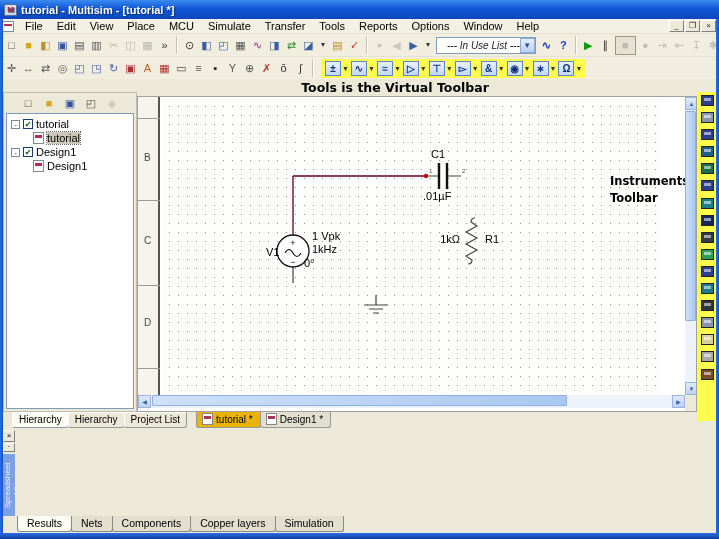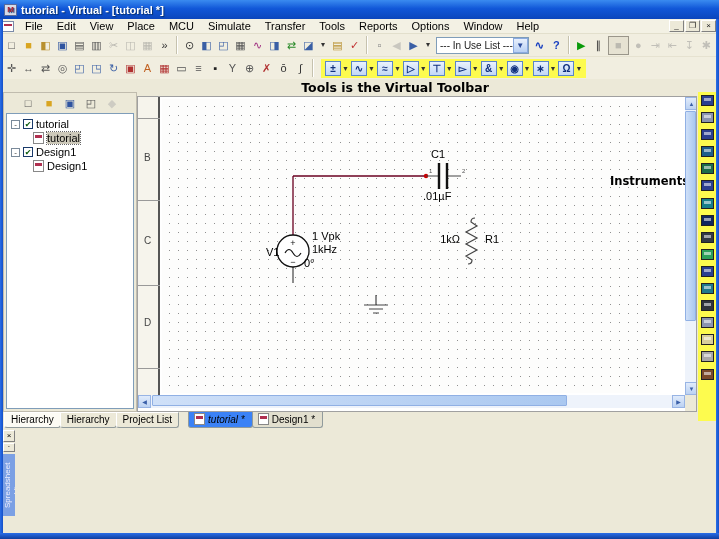--- a/index.html
+++ b/index.html
@@ -36,21 +36,21 @@
   .tb { position:absolute; left:0; width:719px; background:#f1eee0; display:flex; align-items:center; }
   #tb1 { top:34px; height:23px; border-bottom:1px solid #e6e2d0; padding-left:3px; }
   #tb2 { top:57px; height:22px; padding-left:3px; }
   .sep { width:2px; height:18px; border-left:1px solid #c6c2ae; border-right:1px solid #ffffff; margin:0 3px; }
   .ticon { width:17px; height:17px; display:flex; align-items:center; justify-content:center;
     font-size:11px; line-height:1; cursor:default; }
   .ticon.dis { opacity:.45; }
   .ticon.sm { width:12px; font-size:8px; }
   .combo { width:112px; height:17px; background:#fff; border:1px solid #7f9db9;
     display:flex; align-items:center; margin:0 2px; }
-  .combo .cval { flex:1; font-size:10px; padding-left:3px; color:#222; white-space:nowrap; overflow:hidden;}
+  .combo .cval { flex:1; font-size:10px; padding-left:10px; color:#222; white-space:nowrap; overflow:hidden;font-style:italic;}
   .combo .cbtn { width:15px; height:15px; background:linear-gradient(180deg,#e8f0fc,#b8d0f4);
     border:1px solid #8aaae0; color:#2a4a9a; font-size:8px; display:flex; align-items:center; justify-content:center;}
   .stopbox { border:1px solid #9a968a; background:#e6e2d2; padding:0 1px; margin:0 1px; display:flex;}
   
   .virtual { background:#fdfb4e; display:flex; align-items:center; padding:2px 4px; gap:2px; margin-left:4px;}
   .vbtn { display:flex; align-items:center; gap:1px; }
   .vface { width:16px; height:15px; background:linear-gradient(180deg,#eaf2fd,#c2d8f6);
     border:1px solid #5a86c8; color:#10307e; font-size:10px; font-weight:bold;
     display:flex; align-items:center; justify-content:center; }
   .vcaret { font-size:7px; color:#333; }
@@ -75,21 +75,21 @@
   .tico.sch { background:#fff; border:1px solid #888; position:relative; }
   .tico.sch::before { content:""; position:absolute; left:1px; top:2px; right:1px; height:3px; background:#b03050; }
   .tlab.sel { background:#cdc9ba; outline:1px dotted #666; }
   
   #tabsrow { position:absolute; left:0; top:412px; width:719px; height:16px; display:flex; align-items:flex-start;}
   .ptab { font-size:10px; padding:1px 6px 2px 6px; background:#ece9d8; border:1px solid #919b9c;
     border-top-color:#fff; border-left-color:#fff; margin-right:-1px; border-radius:0 0 3px 3px; }
   .ptab.active { background:#fcfbf4; }
   .stab { font-size:10px; display:flex; align-items:center; gap:3px; padding:1px 7px 2px 5px;
     background:#e2dfce; border:1px solid #919b9c; border-top:none; margin-right:-1px; border-radius:0 0 3px 3px;}
-  .stab.active { background:#3b82f6;font-style:italic; }
+  .stab.active { background:#eab308; }
   
   #canvas { position:absolute; left:137px; top:96px; width:560px; height:316px;
     background:#fff; border:1px solid #a0a0a0; overflow:hidden; }
   .bstrip { position:absolute; left:0; top:0; width:22px; height:298px; background:#f6f4ec;
     border-right:2px solid #555; }
   .bstrip .div { position:absolute; left:0; width:22px; height:1px; background:#999; }
   .rowlab { position:absolute; left:6px; font-size:10px; color:#444; }
   .grid { position:absolute; left:24px; top:2px; width:498px; height:294px; background:#fdfdfc;
     background-image:radial-gradient(circle,#909090 .7px,transparent .95px);
     background-size:9px 9px; background-position:3px 3px; }
@@ -129,21 +129,21 @@
   #wb-r { left:716px; top:19px; width:3px; height:520px; }
   #wb-b { left:0; top:533px; width:719px; height:6px; background:linear-gradient(180deg,#2a6ee8,#0f3e9e); }
 </style>
 </head>
 <body>
 
 <div id="app">
 
   <div class="titlebar">
     <span class="app-icon">M</span>
-    <span>tutorial - Virtual - [tutorial *]</span>
+    <span>tutorial - Multisim - [tutorial *]</span>
   </div>
 
   <div class="menubar">
     <span class="doc-icon"></span>
     <span><span class="mitem">File</span><span class="mitem">Edit</span><span class="mitem">View</span><span class="mitem">Place</span><span class="mitem">MCU</span><span class="mitem">Simulate</span><span class="mitem">Transfer</span><span class="mitem">Tools</span><span class="mitem">Reports</span><span class="mitem">Options</span><span class="mitem">Window</span><span class="mitem">Help</span></span>
     <span class="wincontrols">
       <span class="wbtn">_</span>
       <span class="wbtn">❐</span>
       <span class="wbtn">×</span>
     </span>
@@ -474,20 +474,21 @@
         <text x="347" y="146" font-size="11" fill="#000">R1</text>
       </g>
 
       <g>
         <path d="M238,198 V208 M226,208 H250 M231,212 H245 M235,216 H241" stroke="#444" stroke-width="1.2" fill="none"></path>
       </g>
     </svg>
 
     <div class="annot" id="annot-instr">
       <div>Instruments</div>
+      <div>Toolbar</div>
     </div>
 
     <div class="sbv">
       <span class="sbtn" style="left:0;top:0">▲</span>
       <span class="sthumb" style="left:0;top:14px;width:11px;height:210px"></span>
       <span class="sbtn" style="left:0;top:285px">▼</span>
     </div>
     <div class="sbh">
       <span class="sbtn" style="left:0;top:0">◀</span>
       <span class="sthumb" style="left:14px;top:0;width:415px;height:11px"></span>
@@ -510,21 +511,21 @@
       <span class="inst" style="background: rgb(42, 63, 143);"></span>
       <span class="inst" style="background: rgb(30, 122, 140);"></span>
       <span class="inst" style="background: rgb(48, 52, 60);"></span>
       <span class="inst" style="background: rgb(138, 148, 174);"></span>
       <span class="inst" style="background: rgb(216, 207, 154);"></span>
       <span class="inst" style="background: rgb(168, 168, 168);"></span>
       <span class="inst" style="background: rgb(122, 74, 42);"></span>
     </div>
 
   <div id="tabsrow">
-    <span style="display:flex;margin-left:4px">
+    <span style="display:flex;margin-left:12px">
         <span class="ptab active">Hierarchy</span>
         <span class="ptab">Hierarchy</span>
         <span class="ptab">Project List</span>
       </span>
     <span style="display:flex;margin-left:10px">
         <span class="stab active">
           <span class="tico sch"></span>
           <span>tutorial *</span>
         </span>
         <span class="stab">
@@ -533,18 +534,25 @@
         </span>
       </span>
   </div>
 
   <div id="spread">
     <div class="sv-strip">
       <span class="sv-x">×</span>
       <span class="sv-d">·</span>
       <span class="sv-lab">Spreadsheet View</span>
     </div>
+    <div class="sv-tabs">
+        <span class="svtab active">Results</span>
+        <span class="svtab">Nets</span>
+        <span class="svtab">Components</span>
+        <span class="svtab">Copper layers</span>
+        <span class="svtab">Simulation</span>
+      </div>
   </div>
 
   <div class="wb" id="wb-l"></div>
   <div class="wb" id="wb-r"></div>
   <div class="wb" id="wb-b"></div>
 </div>
 
 </body></html>

